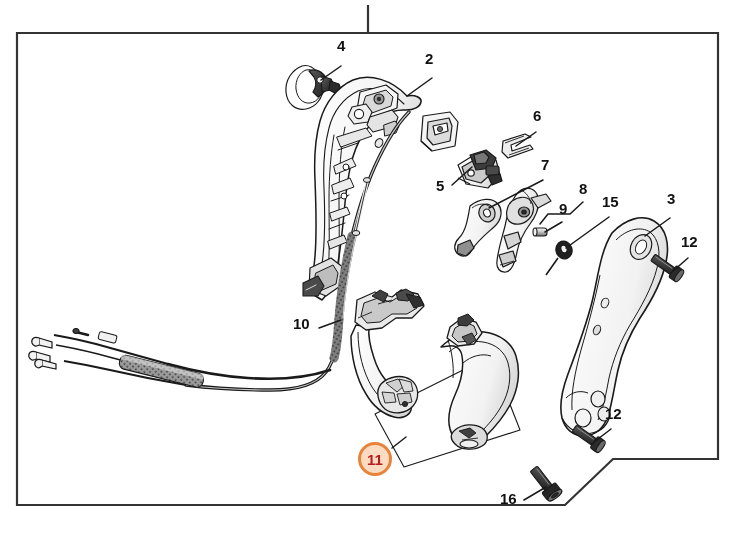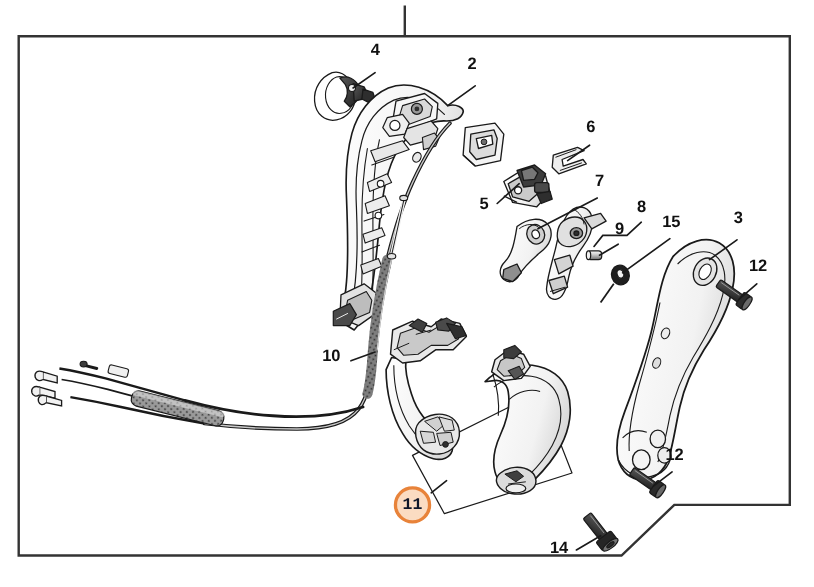--- a/index.html
+++ b/index.html
@@ -6,21 +6,21 @@
   body{width:740px;height:534px;position:relative;overflow:hidden;
        font-family:"Liberation Sans",sans-serif;}
   #stage{position:absolute;inset:0;width:740px;height:534px;}
   #stage svg{position:absolute;left:0;top:0;}
   .lbl{position:absolute;font-family:"Liberation Sans",sans-serif;
        font-weight:bold;font-size:15px;color:#111;line-height:1;
        letter-spacing:-0.2px;user-select:none;}
   .badge{position:absolute;width:34px;height:34px;border-radius:50%;
          box-sizing:border-box;display:flex;align-items:center;
          justify-content:center;font-weight:bold;font-size:15px;
-         color:#0f172a;font-family:Liberation Mono, monospace;}
+         color:#b91c1c;}
 </style>
 </head>
 <body>
 
 <div id="stage">
 
 <svg width="740" height="534" viewBox="0 0 740 534">
   <defs>
     <linearGradient id="gMetal" x1="0" y1="0" x2="0" y2="1">
       <stop offset="0" stop-color="#fdfdfd"></stop>
@@ -342,17 +342,17 @@
 <div class="lbl" style="left:337px;top:38px">4</div>
 <div class="lbl" style="left:436px;top:178px">5</div>
 <div class="lbl" style="left:533px;top:108px">6</div>
 <div class="lbl" style="left:541px;top:157px">7</div>
 <div class="lbl" style="left:579px;top:181px">8</div>
 <div class="lbl" style="left:559px;top:201px">9</div>
 <div class="lbl" style="left:602px;top:194px">15</div>
 <div class="lbl" style="left:681px;top:234px">12</div>
 <div class="lbl" style="left:605px;top:406px">12</div>
 <div class="lbl" style="left:293px;top:316px">10</div>
-<div class="lbl" style="left:500px;top:491px">14</div>
+<div class="lbl" style="left:500px;top:491px">16</div>
 
 <div class="badge" style="left:358px;top:442px;border:3px solid #e8833a;background:#fbdcc2;">11</div>
 
 </div>
 
 </body></html>

